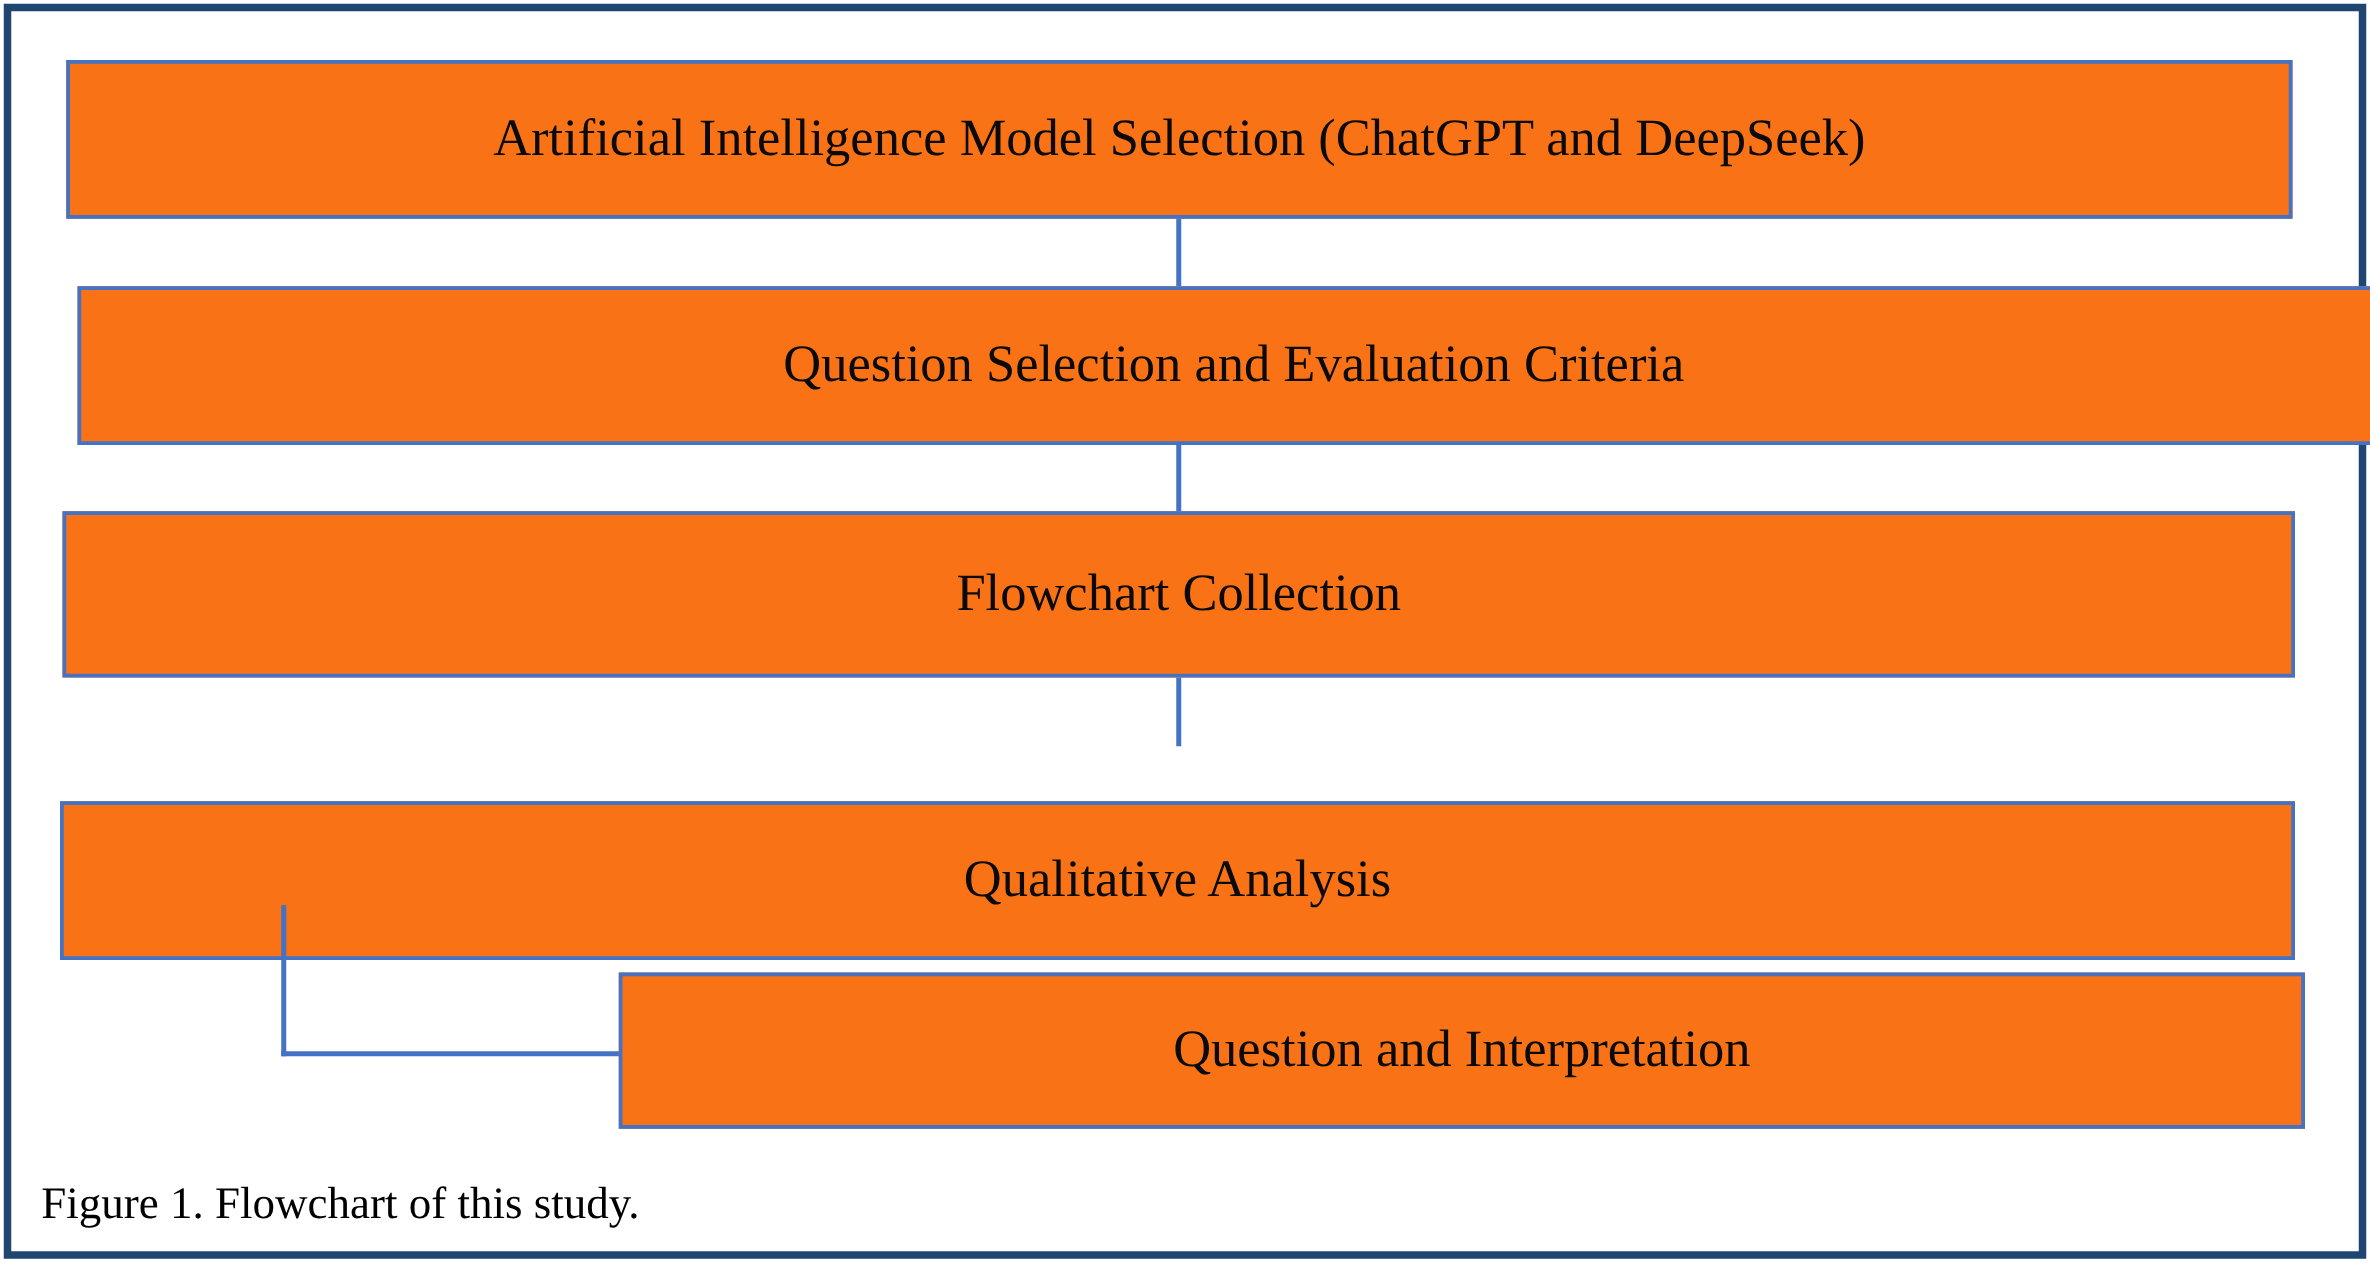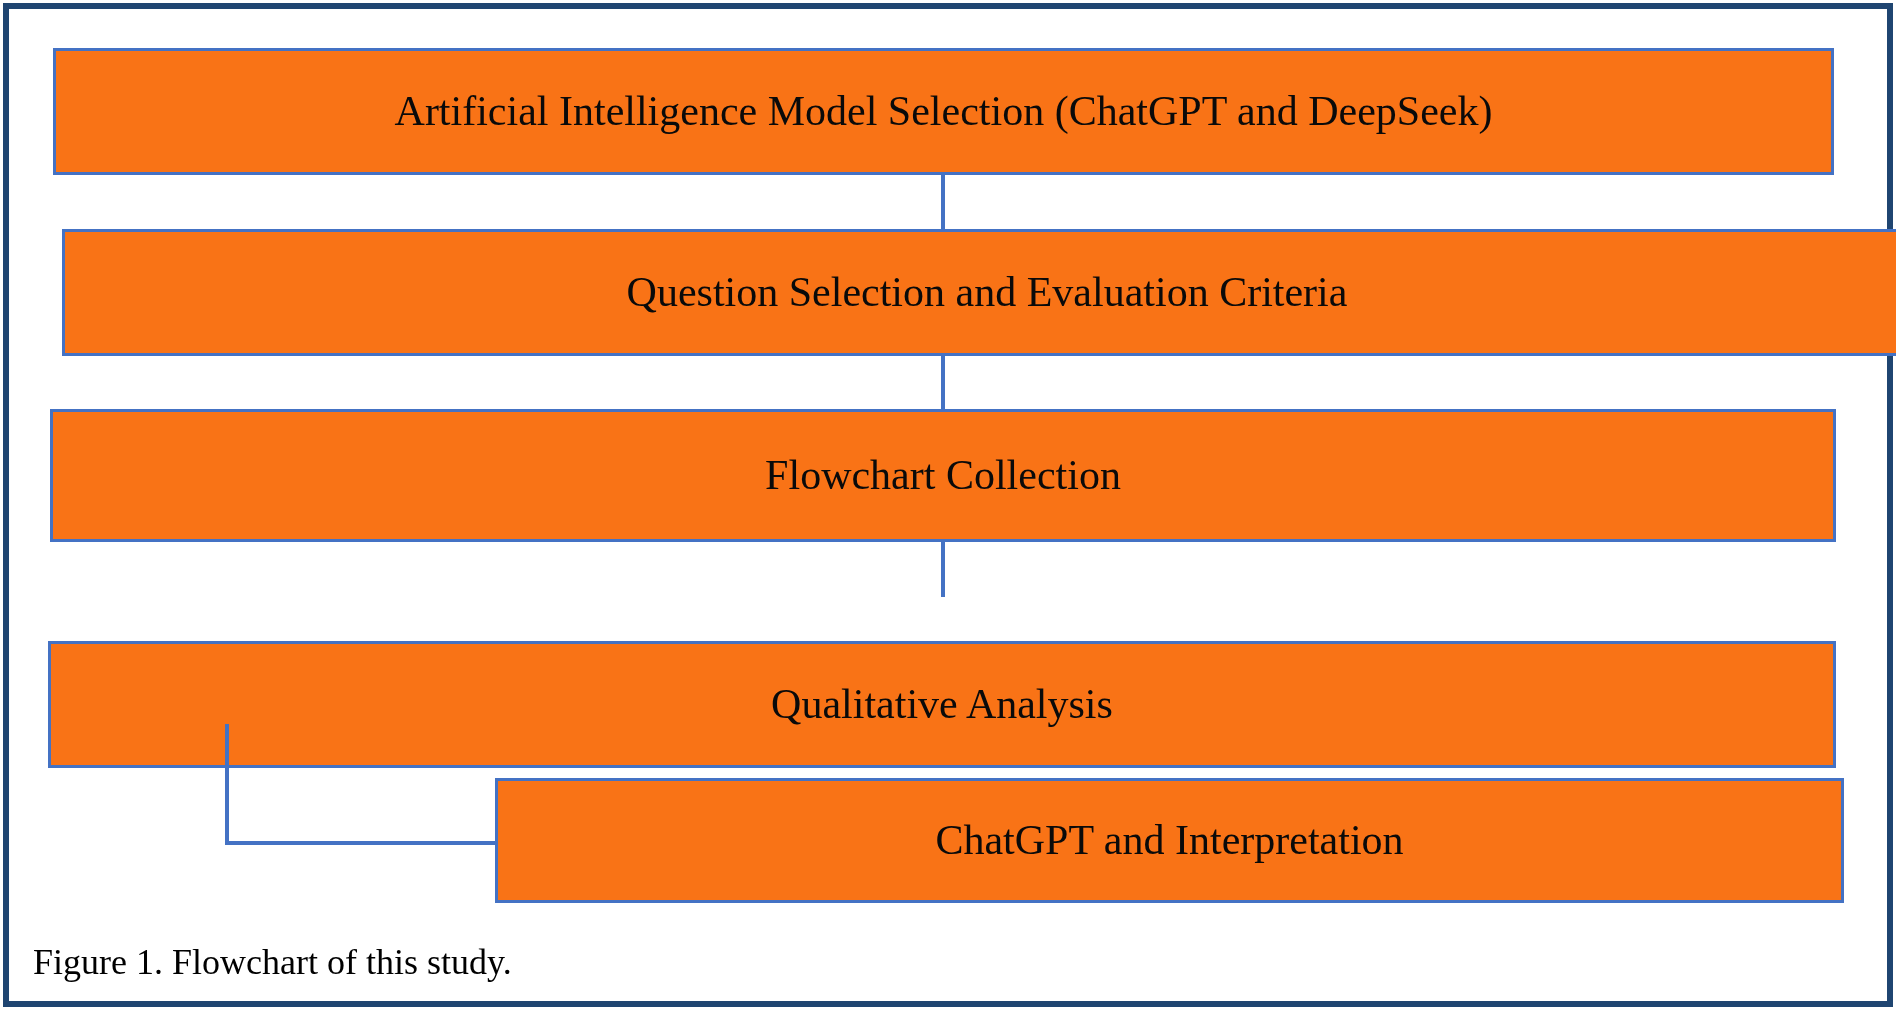--- a/index.html
+++ b/index.html
@@ -85,16 +85,16 @@
 <div class="connector v" id="conn-3"></div>
 
 <div class="flow-box" id="box-qualitative-analysis">
   <span>Qualitative Analysis</span>
 </div>
 
 <div class="connector v" id="conn-4-v"></div>
 <div class="connector h" id="conn-4-h"></div>
 
 <div class="flow-box" id="box-finding">
-  <span>ChatGPT and Interpretation</span>
+  <span>Question and Interpretation</span>
 </div>
 
 <div class="caption">Figure 1. Flowchart of this study.</div>
 
 </body></html>

